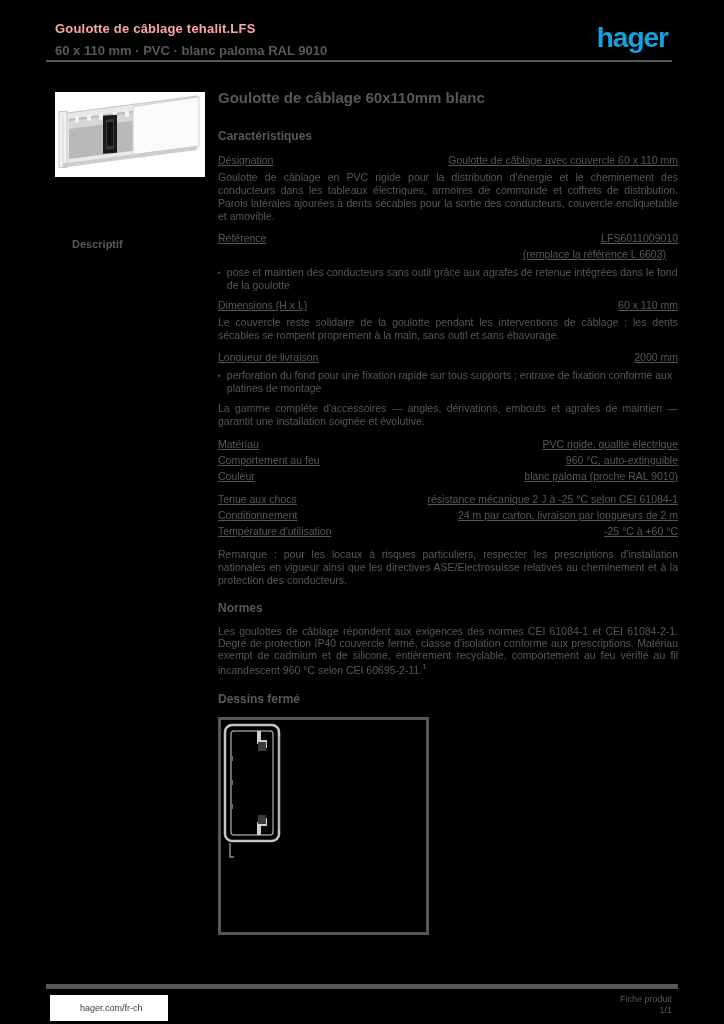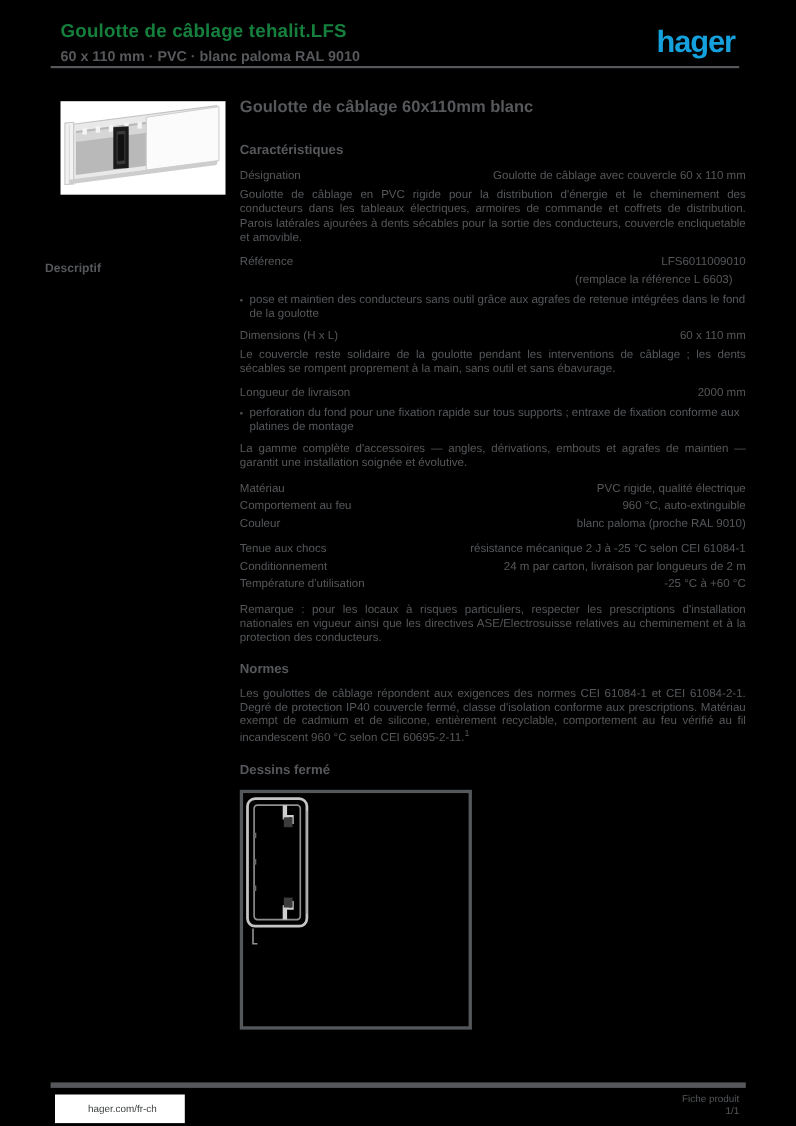--- a/index.html
+++ b/index.html
@@ -1,34 +1,34 @@
 <!DOCTYPE html>
 <html><head>
 <meta charset="utf-8">
 <style>
   html,body{margin:0;padding:0;background:#000;}
   .page{position:relative;width:724px;height:1024px;background:#000;overflow:hidden;
         font-family:"Liberation Sans",sans-serif;color:#55575a;}
   
   .hdr{position:absolute;left:55px;top:18px;width:560px;}
-  .hdr-l1{font-size:17px;font-weight:bold;color:#15803d;letter-spacing:.2px;line-height:22px;}
+  .hdr-l1{font-size:13px;font-weight:bold;color:#fca5a5;letter-spacing:.2px;line-height:22px;}
   .hdr-l2{font-size:13px;font-weight:bold;color:#56585b;margin-top:3px;}
   .hdr-rule{position:absolute;left:46px;top:60px;width:626px;height:2px;background:#55575a;}
   .logo{position:absolute;right:56px;top:22px;font-size:28px;font-weight:bold;
         color:#14a1dd;letter-spacing:-1px;font-family:"Liberation Sans",sans-serif;}
   
   .photo{position:absolute;left:55px;top:92px;width:150px;height:85px;background:#fff;}
   
-  .margin-label{position:absolute;left:41px;top:238px;font-size:11px;font-weight:bold;color:#55575a;text-align:center;}
+  .margin-label{position:absolute;left:72px;top:238px;font-size:11px;font-weight:bold;color:#55575a;text-align:center;}
   
   .main{position:absolute;left:218px;top:88px;width:460px;}
   .title{font-size:15px;font-weight:bold;color:#56585b;margin:0 0 22px 0;line-height:19px;}
   .sect{font-size:12px;font-weight:bold;color:#56585b;margin:0 0 11px 0;}
   .rows{font-size:10.5px;line-height:13px;}
-  .row{display:flex;justify-content:space-between;margin-bottom:3px;gap:24px;}
+  .row{display:flex;justify-content:space-between;margin-bottom:3px;gap:24px;text-decoration:underline;}
   .row .lbl{white-space:nowrap;}
   .row .val{text-align:right;}
   .row.indent .val{padding-right:12px;}
   .para{text-align:justify;margin:4px 0 9px 0;}
   .bullet{display:flex;gap:6px;margin:5px 0 7px 0;}
   .bullet .bmark{font-size:8px;line-height:13px;}
   .gap-top{margin-top:10px;}
   .normes-wrap{margin-top:14px;}
   .normes-para{font-size:10.5px;line-height:12px;text-align:justify;margin:10px 0 0 0;}
   .sup{font-size:8px;vertical-align:super;}

